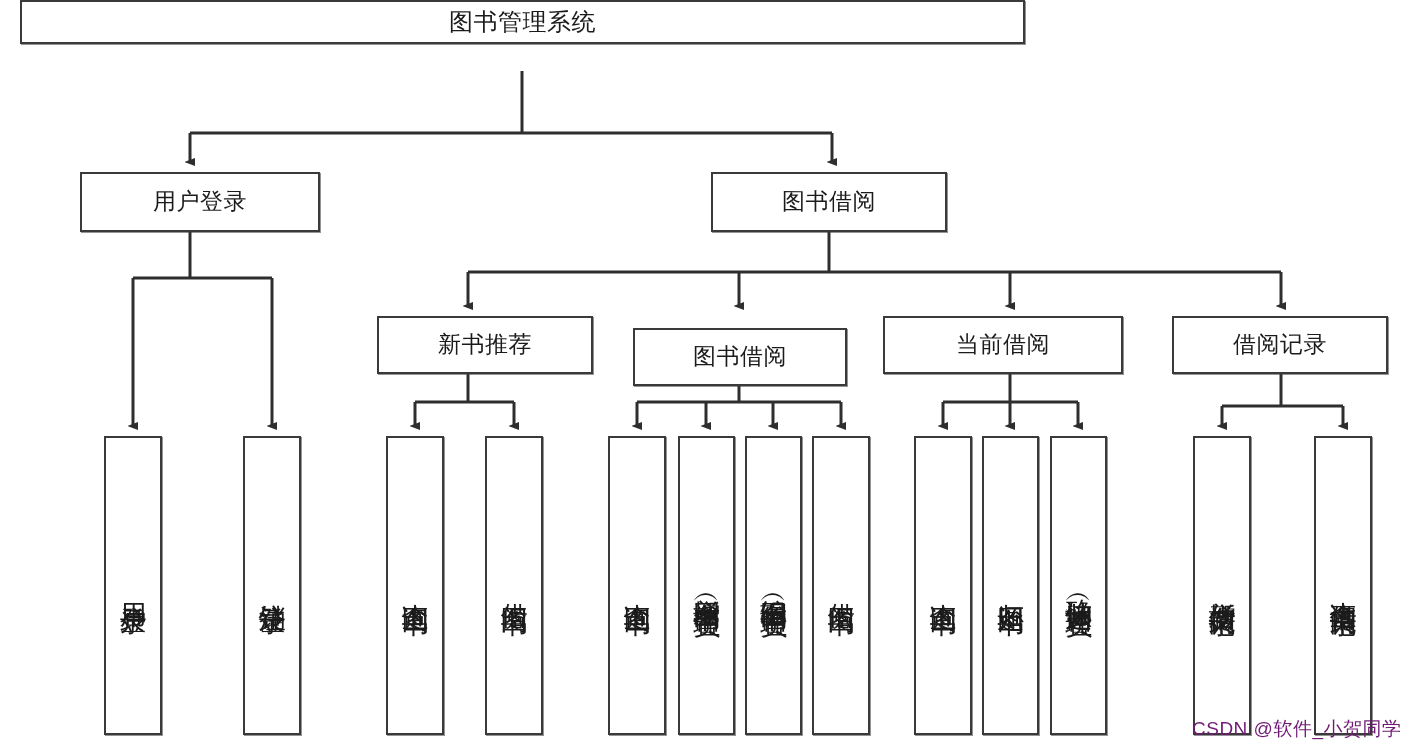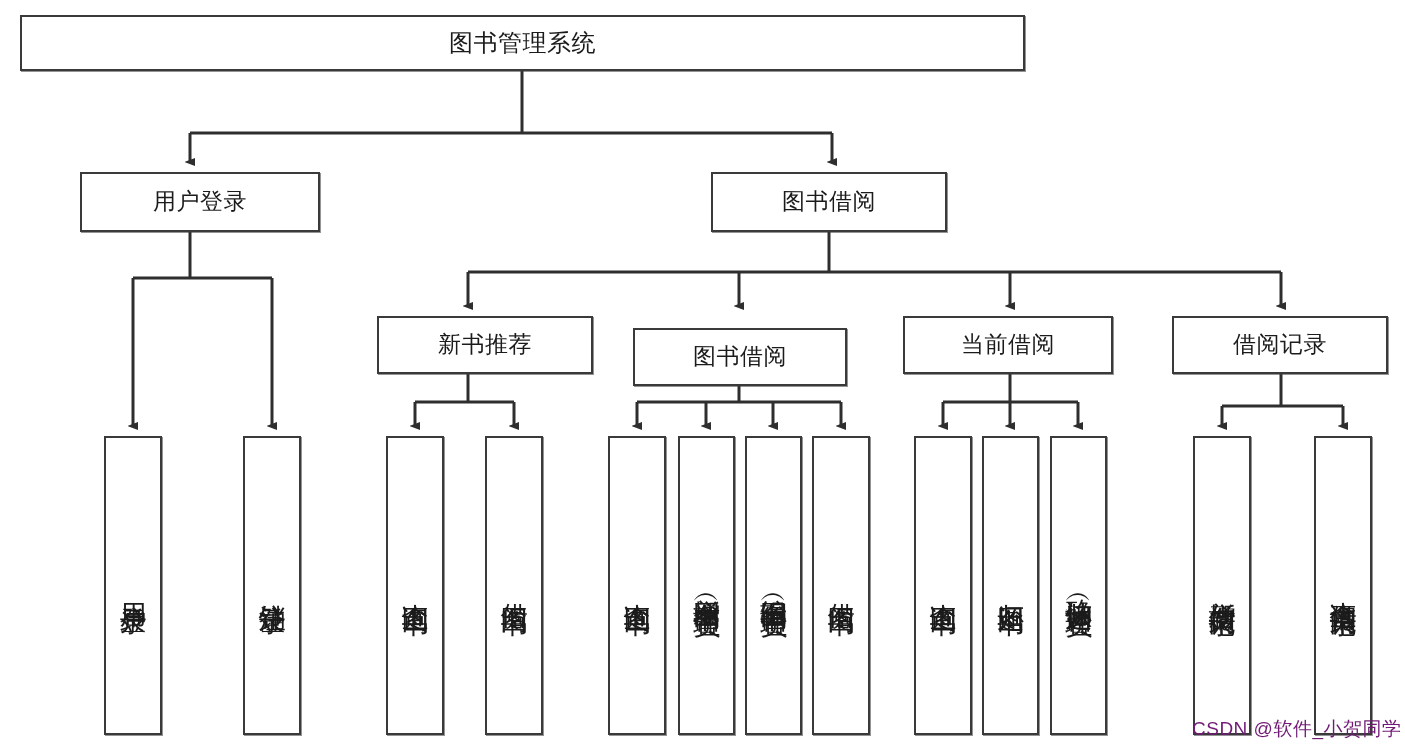--- a/index.html
+++ b/index.html
@@ -118,38 +118,38 @@
       <path d="M1010,402 L1010,426" marker-end="url(#arrow)"></path>
       <path d="M1078,402 L1078,426" marker-end="url(#arrow)"></path>
 
       <path d="M1281,374 L1281,406"></path>
       <path d="M1222,406 L1343,406"></path>
       <path d="M1222,406 L1222,426" marker-end="url(#arrow)"></path>
       <path d="M1343,406 L1343,426" marker-end="url(#arrow)"></path>
     </g>
   </svg>
 
-  <div class="node horiz root" style="left:20px; top:15px; width:1005px; height:56px;">
+  <div class="node horiz root" style="left:20px; top:0; width:1005px; height:44px;">
     <span class="label">图书管理系统</span>
   </div>
 
   <div class="node horiz" style="left:80px; top:172px; width:240px; height:60px;">
     <span class="label">用户登录</span>
   </div>
   <div class="node horiz" style="left:711px; top:172px; width:236px; height:60px;">
     <span class="label">图书借阅</span>
   </div>
 
   <div class="node horiz" style="left:361px; top:316px; width:216px; height:58px;margin-left:16px;">
     <span class="label">新书推荐</span>
   </div>
   <div class="node horiz" style="left:633px; top:328px; width:214px; height:58px;">
     <span class="label">图书借阅</span>
   </div>
-  <div class="node horiz" style="left:903px; top:316px; width:210px; height:58px;">
+  <div class="node horiz" style="left:883px; top:316px; width:240px; height:58px;">
     <span class="label">当前借阅</span>
   </div>
   <div class="node horiz" style="left:1172px; top:316px; width:216px; height:58px;">
     <span class="label">借阅记录</span>
   </div>
 
   <div class="node vert" style="left:104px; top:436px; width:58px; height:299px;">
     <span class="label">用户登录</span>
   </div>
   <div class="node vert" style="left:243px; top:436px; width:58px; height:299px;">

